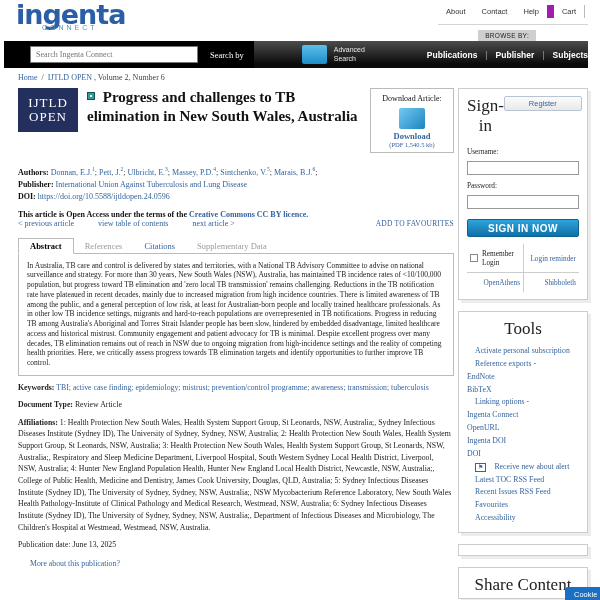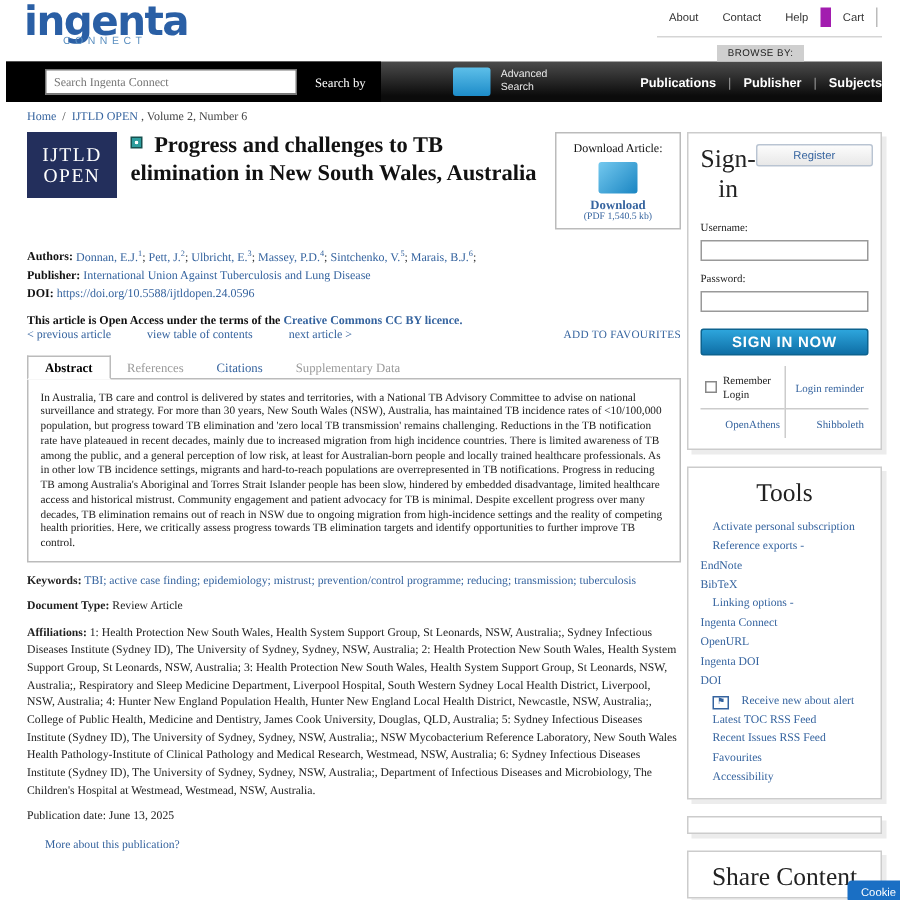--- a/index.html
+++ b/index.html
@@ -242,21 +242,21 @@
           <span class="tab disabled">Supplementary Data</span>
         </div>
       <div class="tab-panel">
         <span>In Australia, TB care and control is delivered by states and territories, with a National TB Advisory Committee to advise on national surveillance and strategy. For more than 30 years, New South Wales (NSW), Australia, has maintained TB incidence rates of &lt;10/100,000 population, but progress toward TB elimination and 'zero local TB transmission' remains challenging. Reductions in the TB notification rate have plateaued in recent decades, mainly due to increased migration from high incidence countries. There is limited awareness of TB among the public, and a general perception of low risk, at least for Australian-born people and locally trained healthcare professionals. As in other low TB incidence settings, migrants and hard-to-reach populations are overrepresented in TB notifications. Progress in reducing TB among Australia's Aboriginal and Torres Strait Islander people has been slow, hindered by embedded disadvantage, limited healthcare access and historical mistrust. Community engagement and patient advocacy for TB is minimal. Despite excellent progress over many decades, TB elimination remains out of reach in NSW due to ongoing migration from high-incidence settings and the reality of competing health priorities. Here, we critically assess progress towards TB elimination targets and identify opportunities to further improve TB control.</span>
       </div>
 
       <div class="kw-line">
         <b>Keywords:</b>
         <span>
           
-        <a class="kw">TBI</a><a class="kw">active case finding</a><a class="kw">epidemiology</a><a class="kw">mistrust</a><a class="kw">prevention/control programme</a><a class="kw">reducing</a><a class="kw">transmission</a><a class="kw">tuberculosis</a></span>
+        <a class="kw">TBI</a><a class="kw">active case finding</a><a class="kw">epidemiology</a><a class="kw">mistrust</a><a class="kw">prevention/control programme</a><a class="kw">awareness</a><a class="kw">transmission</a><a class="kw">tuberculosis</a></span>
       </div>
       <div class="doc-line">
         <b>Document Type:</b>
         <span>Review Article</span>
       </div>
       <div class="aff-line">
         <b>Affiliations:</b>
         <span>1: Health Protection New South Wales, Health System Support Group, St Leonards, NSW, Australia;, Sydney Infectious Diseases Institute (Sydney ID), The University of Sydney, Sydney, NSW, Australia; 2: Health Protection New South Wales, Health System Support Group, St Leonards, NSW, Australia; 3: Health Protection New South Wales, Health System Support Group, St Leonards, NSW, Australia;, Respiratory and Sleep Medicine Department, Liverpool Hospital, South Western Sydney Local Health District, Liverpool, NSW, Australia; 4: Hunter New England Population Health, Hunter New England Local Health District, Newcastle, NSW, Australia;, College of Public Health, Medicine and Dentistry, James Cook University, Douglas, QLD, Australia; 5: Sydney Infectious Diseases Institute (Sydney ID), The University of Sydney, Sydney, NSW, Australia;, NSW Mycobacterium Reference Laboratory, New South Wales Health Pathology-Institute of Clinical Pathology and Medical Research, Westmead, NSW, Australia; 6: Sydney Infectious Diseases Institute (Sydney ID), The University of Sydney, Sydney, NSW, Australia;, Department of Infectious Diseases and Microbiology, The Children's Hospital at Westmead, Westmead, NSW, Australia.</span>
       </div>
       <div class="pub-line">

